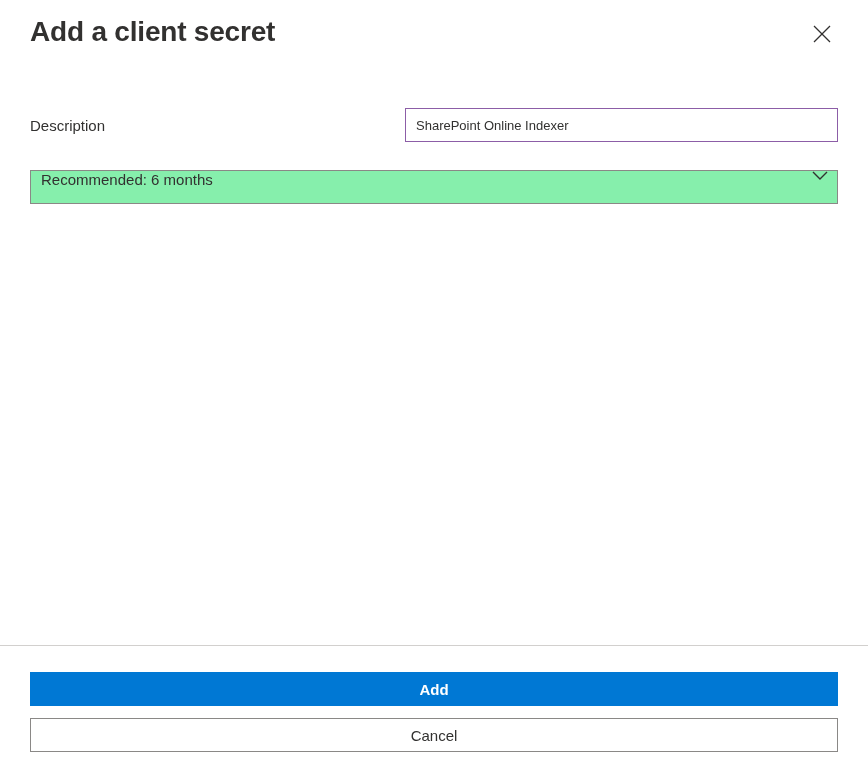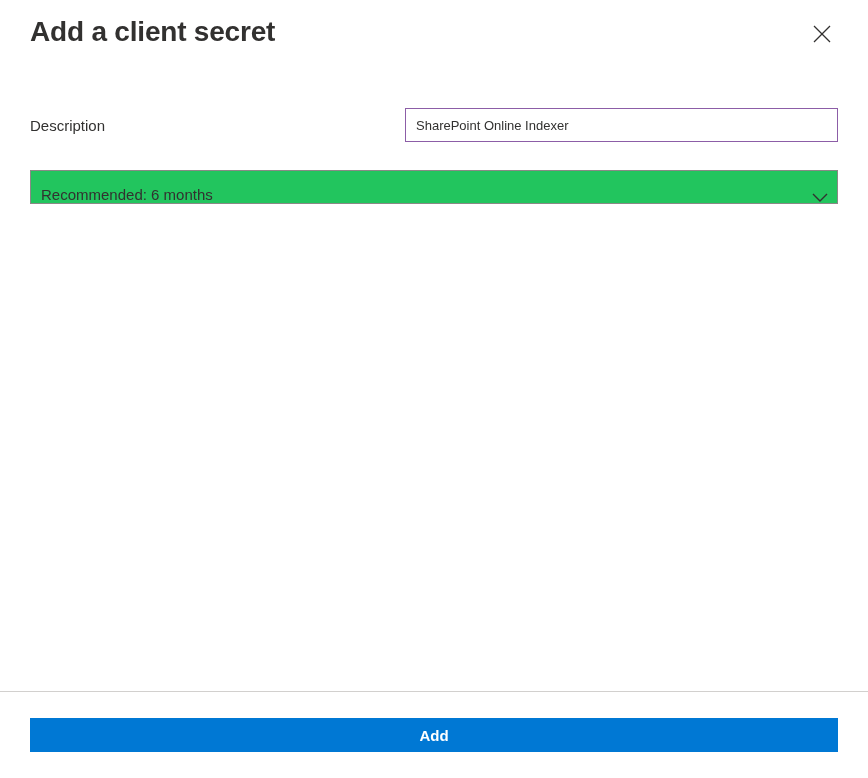--- a/index.html
+++ b/index.html
@@ -70,23 +70,23 @@
       color: #323130;
       outline: none;
       background: #ffffff;
     }
     .select-wrapper {
       flex: 1;
       position: relative;
       height: 34px;
       border: 1px solid #8a8886;
       display: flex;
-      align-items: flex-end;
+      align-items: flex-start;
       cursor: pointer;
-      background: #22c55e;
+      background: #86efac;
     }
     .select-value {
       padding: 0 10px;
       font-size: 15px;
       color: #323130;
       flex: 1;
     }
     .chevron {
       width: 34px;
       display: flex;
@@ -160,13 +160,14 @@
           <polyline points="1,1 8,8 15,1"></polyline>
         </svg>
       </span>
     </div>
   </div>
 
 </div>
 
 <div class="footer">
   <button class="btn btn-primary">Add</button>
+  <button class="btn">Cancel</button>
 </div>
 
 </body></html>

